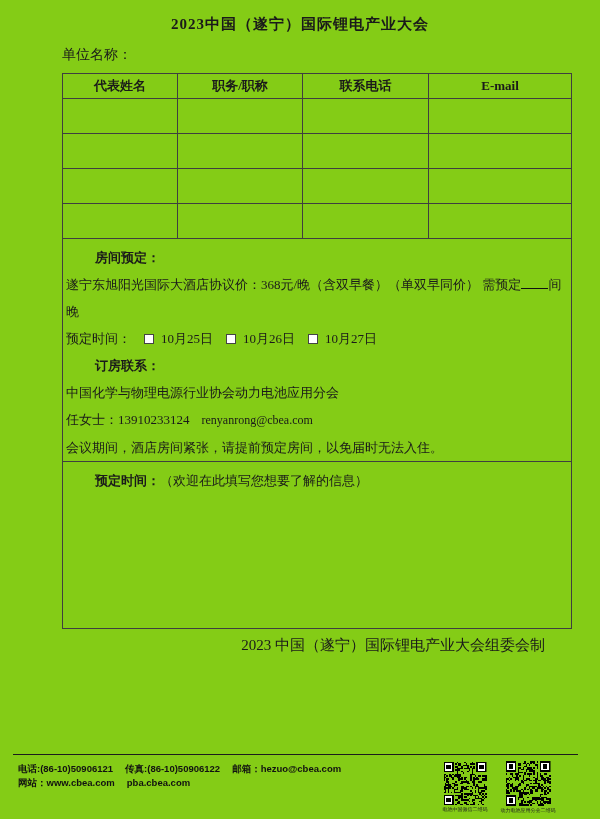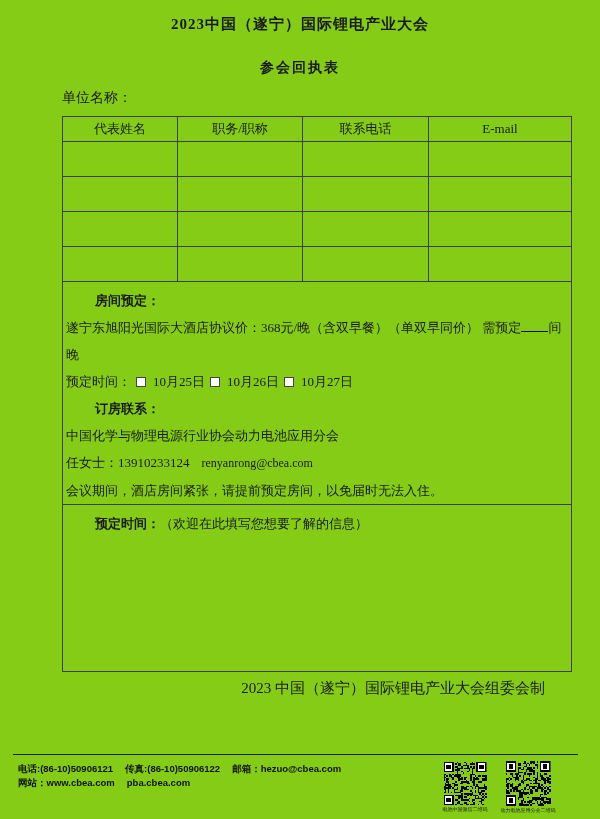--- a/index.html
+++ b/index.html
@@ -12,32 +12,32 @@
   .doc-title { text-align:center; padding-top:15px; font-size:15px; font-weight:bold; letter-spacing:1px; }
   .doc-subtitle { text-align:center; margin-top:25px; font-size:14px; font-weight:bold; letter-spacing:2px; }
   .org-label { margin:12px 0 0 62px; font-size:14px; }
 
   table.reply-table {
     margin:9px 0 0 62px; width:509px;
     border-collapse:collapse; table-layout:fixed;
   }
   .reply-table td, .reply-table th { border:1px solid #3f3f3f; }
   .reply-table { border:1.5px solid #3f3f3f; }
-  .reply-table th { height:25px; font-size:13px; font-weight:normal; vertical-align:middle; }
+  .reply-table th { height:25px; font-size:13px; font-weight:bold; vertical-align:middle; }
   .reply-table td.cell-empty { height:35px; }
   td.section-cell { vertical-align:top; padding:5px 1px 0 3px; font-size:13px; line-height:27px; }
   td.room-cell { height:207px; }
   td.inquiry-cell { height:167px; }
   .section-heading { font-weight:bold; padding-left:29px; }
   .blank-line { display:inline-block; width:27px; height:13px; border-bottom:1px solid #111; }
   .checkbox {
     display:inline-block; width:10px; height:10px; border:1.2px solid #444;
     vertical-align:-1px; margin:0 7px 0 0; background:#fff; cursor:pointer;
   }
-  .date-row .opt { margin-left:5px; }
+  .date-row .opt { margin-left:13px; }
   .date-row .opt:first-of-type { margin-left:13px; }
   .email-mono { font-family:Liberation Serif, serif; font-size:12px; margin-left:12px; }
   .hint { font-weight:normal; }
 
   .committee-note { width:571px; margin-top:7px; text-align:right; padding-right:26px; font-size:15px; }
 
   .footer-rule { position:absolute; top:754px; left:13px; width:565px; border-top:1.5px solid #1c1c1c; }
   .footer-info {
     position:absolute; top:762px; left:18px; width:400px;
     font-family:"Liberation Sans","DejaVu Sans",sans-serif;
@@ -50,21 +50,20 @@
   .qr2 { left:500px; top:761px; width:56px; }
   .qr1 svg { width:46px; height:43px; display:block; margin:0 auto; }
   .qr2 svg { width:52px; height:45px; display:block; margin:0 auto; }
 </style>
 </head>
 <body>
 
 <div class="page">
 
   <div class="doc-title">2023中国（遂宁）国际锂电产业大会</div>
-  <div class="doc-subtitle">参会回执表</div>
   <div class="org-label">单位名称：</div>
 
   <table class="reply-table">
     <colgroup>
         <col style="width:115px">
         <col style="width:125px">
         <col style="width:126px">
         <col style="width:143px">
       </colgroup>
     <tbody>

